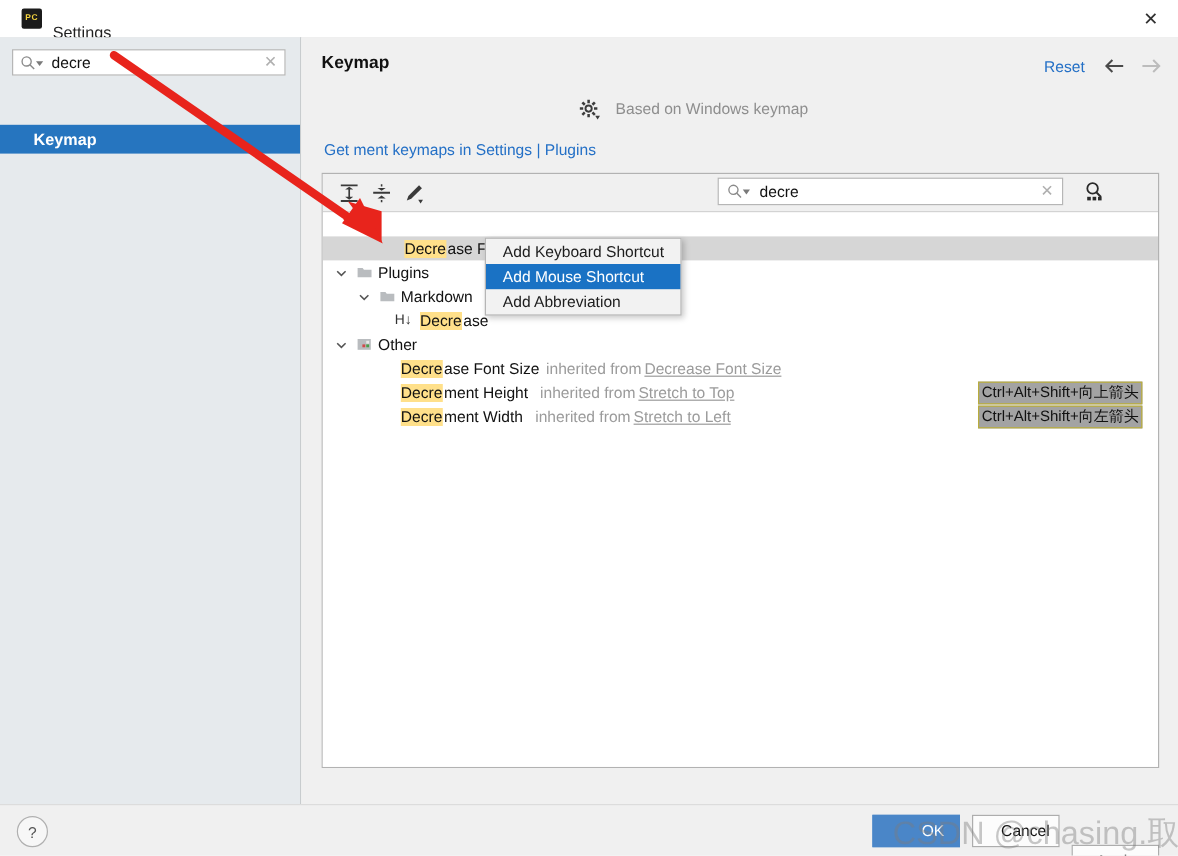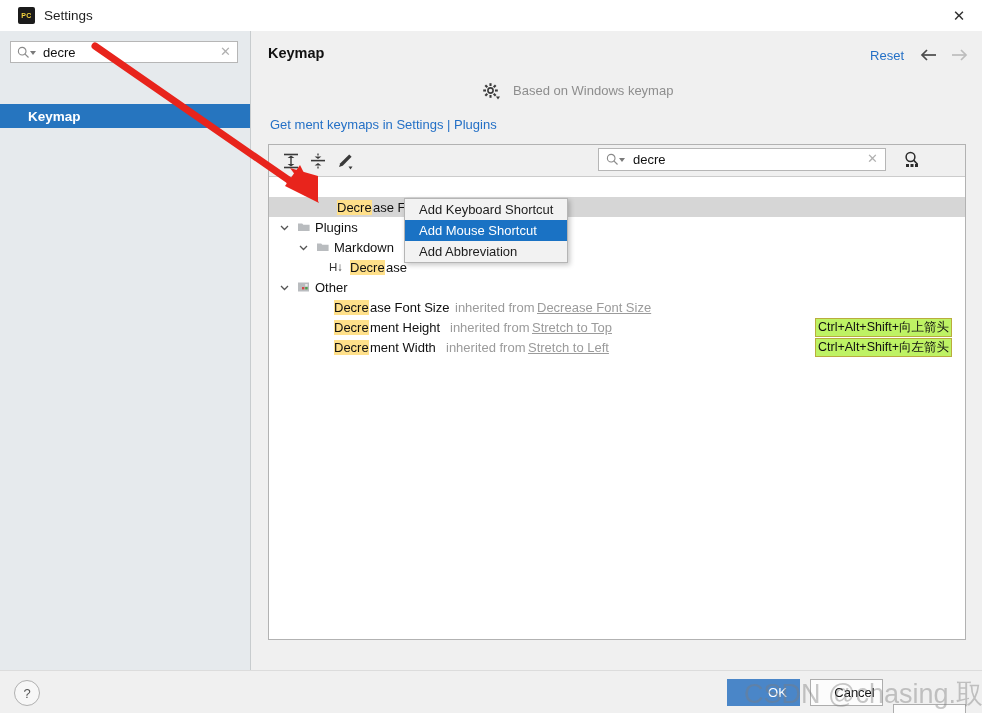--- a/index.html
+++ b/index.html
@@ -22,21 +22,21 @@
   .app-icon{
     position:absolute;left:18px;top:7px;width:17px;height:17px;
     background:#1b1b1b;border-radius:2px;
     display:flex;align-items:center;justify-content:center;
   }
   .app-icon span{
     color:#f4d33e;font-size:7px;font-weight:bold;letter-spacing:.5px;
     font-family:"Liberation Sans", sans-serif;line-height:1;
   }
   .title-text{
-    position:absolute;left:44px;top:8px;font-size:13.5px;color:#1f1f1f;text-align:right;
+    position:absolute;left:44px;top:20px;font-size:13.5px;color:#1f1f1f;text-align:right;
   }
   .close-btn{
     position:absolute;right:0;top:0;width:46px;height:31px;
     display:flex;align-items:center;justify-content:center;cursor:pointer;
     font-size:15px;color:#303030;font-family:"Liberation Sans",sans-serif;
   }
 
   
   .left-panel{
     position:absolute;left:0;top:31px;width:250px;height:639px;
@@ -111,21 +111,21 @@
   .trow{position:absolute;left:0;width:696px;height:20px;display:flex;align-items:center;cursor:default;}
   .trow.sel{background:#d6d6d6;}
   .twist{position:absolute;width:11px;height:11px;}
   .ticon{position:absolute;width:14px;height:14px;}
   .tlabel{position:absolute;font-size:13px;color:#111;white-space:nowrap;}
   .hl{background:#ffe08a;}
   .inh{color:#9b9b9b;}
   .inh-link{color:#9b9b9b;text-decoration:underline;cursor:pointer;}
   .shortcut{
     position:absolute;right:13px;font-size:12.5px;color:#111;
-    background:#bef264;border:1px solid #b9ad3d;padding:0 2px;white-space:nowrap;
+    background:#a3a3a3;border:1px solid #b9ad3d;padding:0 2px;white-space:nowrap;
   }
 
   
   .ctx{
     position:absolute;left:404px;top:198px;width:162px;
     background:#f2f2f2;border:1px solid #b5b5b5;
     box-shadow:2px 2px 5px rgba(0,0,0,.22);
     z-index:40;
   }
   .ctx-item{height:21px;display:flex;align-items:center;padding-left:14px;font-size:13px;color:#1c1c1c;cursor:pointer;}

